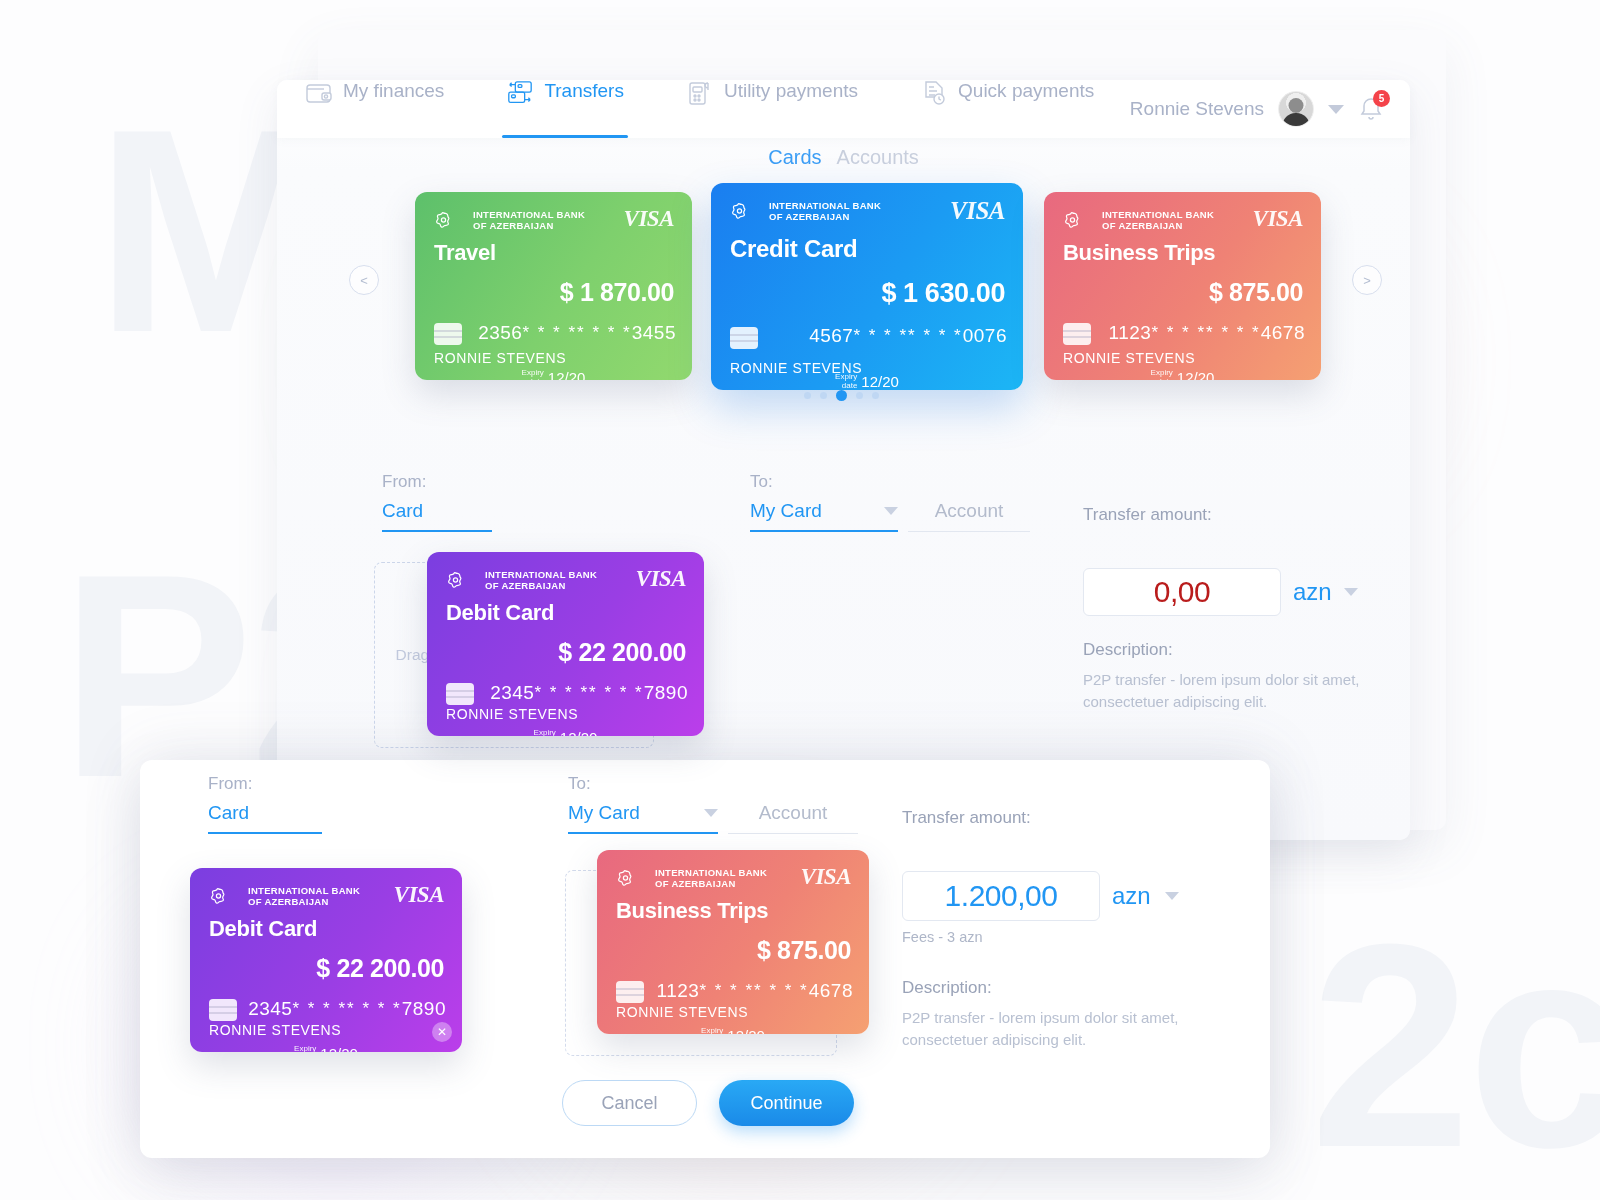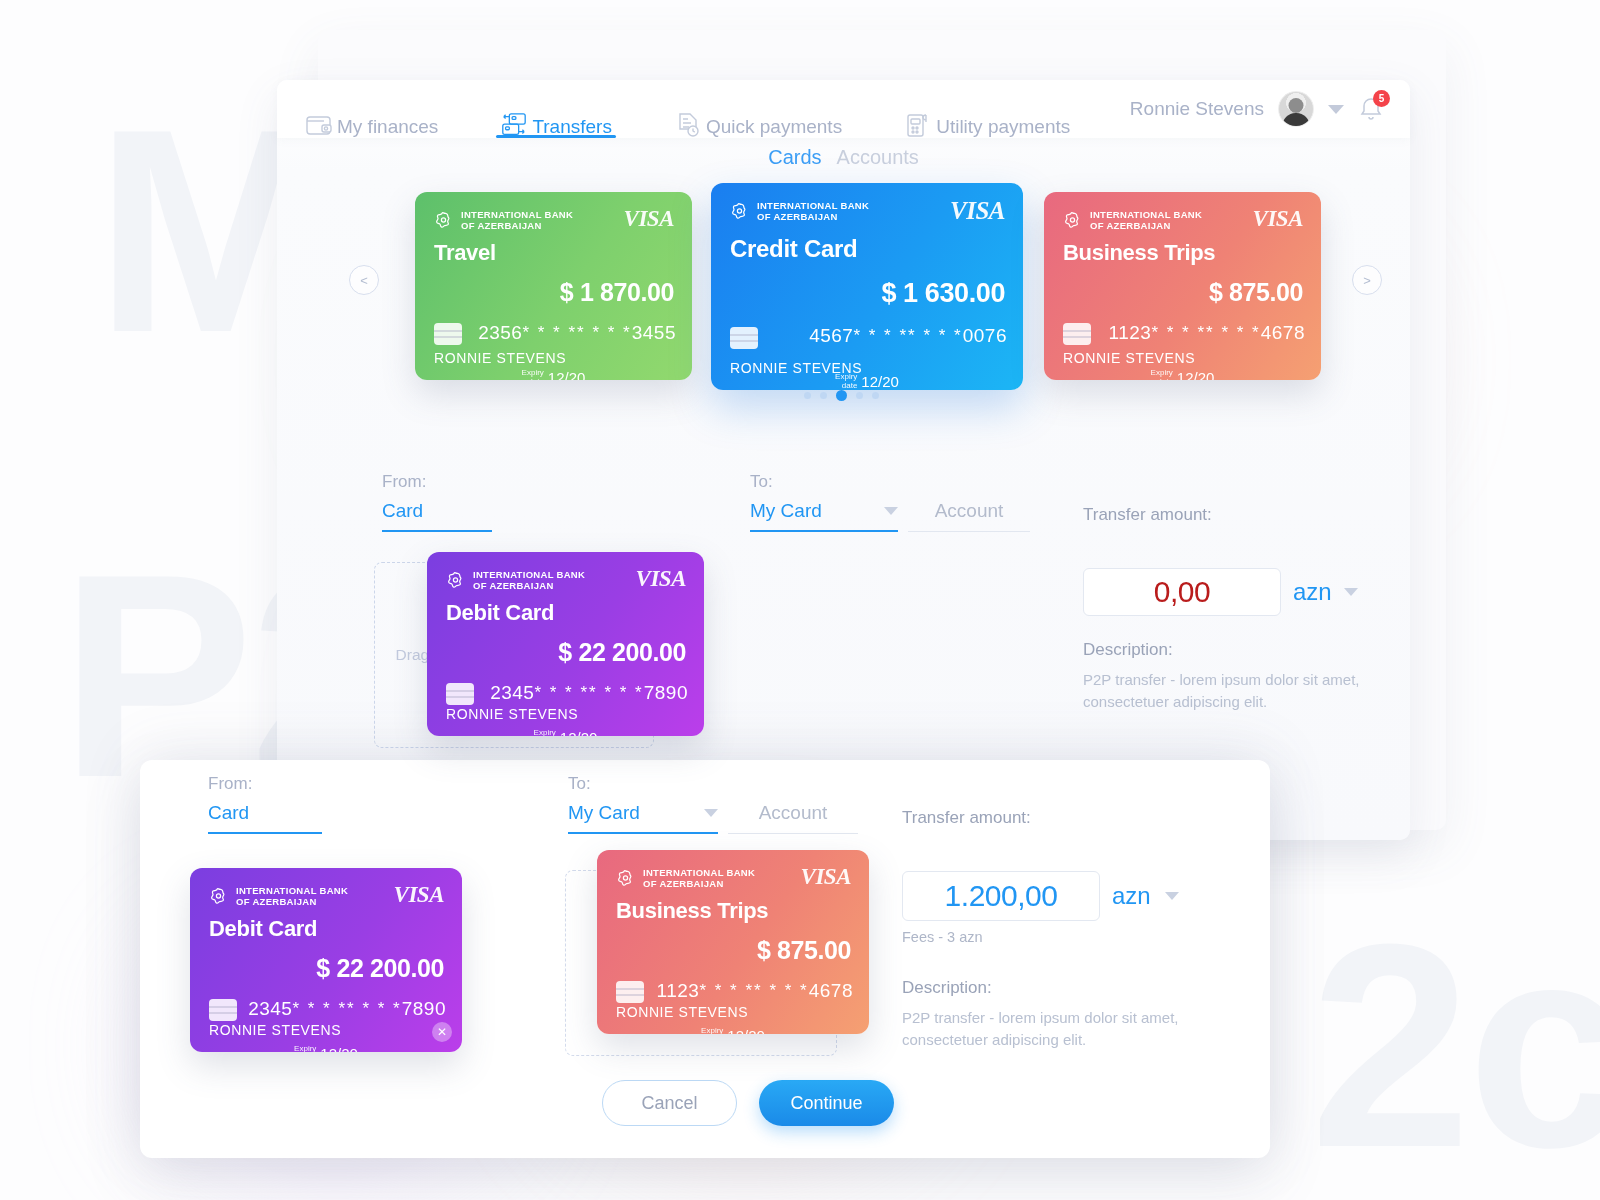--- a/index.html
+++ b/index.html
@@ -56,21 +56,21 @@
   }
 
   
   .navbar {
     position:absolute; left:0; top:0; width:1133px; height:58px;
     background:#fff; border-radius:10px 10px 0 0;
     display:flex; align-items:center;
     box-shadow: 0 2px 10px rgba(120,130,160,.06);
   }
   .nav-item {
-    display:flex; align-items:flex-end; gap:4px;
+    display:flex; align-items:flex-start; gap:10px;
     height:58px; padding:0 0 0 0; margin-left:28px;
     position:relative; cursor:pointer;
   }
   .nav-item .lbl { font-size:19px; color:#a9b2c8; white-space:nowrap; }
   .nav-item.active .lbl { color:#2196f3; }
   .nav-item.active::after{
     content:""; position:absolute; left:-4px; right:-4px; bottom:0;
     height:3px; background:#2196f3; border-radius:2px;
   }
   .nav-icon { width:28px; height:26px; flex:none; }
@@ -100,21 +100,21 @@
   .seg { position:absolute; top:66px; left:0; width:1133px; display:flex; justify-content:center; gap:15px; }
   .seg span { font-size:20px; cursor:pointer; }
   .seg .on  { color:#3c9ef5; }
   .seg .off { color:#c8cfdd; }
 
   
   .card {
     position:absolute; border-radius:12px; color:#fff; overflow:hidden;
     box-shadow: 0 14px 34px rgba(80,90,120,.18);
   }
-  .card .bankrow { position:absolute; left:19px; top:17px; display:flex; align-items:center; gap:8px; }
+  .card .bankrow { position:absolute; left:19px; top:17px; display:flex; align-items:center; gap:20px; }
   .bank-logo { width:19px; height:19px; flex:none; }
   .bank-txt { font-size:9.5px; font-weight:700; line-height:1.18; letter-spacing:.3px; }
   .visa {
     position:absolute; right:18px; top:14px;
     font-family:"Liberation Serif", serif;
     font-weight:bold; font-style:italic; font-size:23px; letter-spacing:-.5px;
     opacity:.95;
   }
   .card-title { position:absolute; left:19px; top:48px; font-size:22px; font-weight:700; letter-spacing:-.3px; }
   .card-amount { position:absolute; right:18px; top:86px; font-size:25px; font-weight:600; letter-spacing:-.4px; white-space:nowrap;}
@@ -236,42 +236,42 @@
             <rect x="13" y="5" width="4" height="3" rx="1"></rect>
             <rect x="6" y="16" width="4" height="3" rx="1"></rect>
           </svg>
         </span>
         <span class="lbl">Transfers</span>
       </div>
 
       <div class="nav-item" style="margin-left:62px;">
         <span class="nav-icon">
           <svg viewBox="0 0 28 26" fill="none" stroke="#c3cbdb" stroke-width="1.4">
-            <path d="M6 2h10l6 6v9H6z"></path>
-            <path d="M9 7h5M9 11h8M9 15h6"></path>
-            <circle cx="19" cy="19" r="5" fill="#fff"></circle>
-            <path d="M19 16.5V19l1.8 1.2"></path>
-          </svg>
-        </span>
-        <span class="lbl">Quick payments</span>
-      </div>
-
-      <div class="nav-item" style="margin-left:62px;">
-        <span class="nav-icon">
-          <svg viewBox="0 0 28 26" fill="none" stroke="#c3cbdb" stroke-width="1.4">
             <rect x="4" y="3" width="15" height="21" rx="2"></rect>
             <rect x="7" y="7" width="9" height="5" rx="1"></rect>
             <circle cx="9" cy="16" r="1"></circle>
               <circle cx="13" cy="16" r="1"></circle>
             <circle cx="9" cy="20" r="1"></circle>
               <circle cx="13" cy="20" r="1"></circle>
             <path d="M22 3v7M22 3c-2 0-3 1-3 2.5S21 8 22 8"></path>
           </svg>
         </span>
         <span class="lbl">Utility payments</span>
+      </div>
+
+      <div class="nav-item" style="margin-left:62px;">
+        <span class="nav-icon">
+          <svg viewBox="0 0 28 26" fill="none" stroke="#c3cbdb" stroke-width="1.4">
+            <path d="M6 2h10l6 6v9H6z"></path>
+            <path d="M9 7h5M9 11h8M9 15h6"></path>
+            <circle cx="19" cy="19" r="5" fill="#fff"></circle>
+            <path d="M19 16.5V19l1.8 1.2"></path>
+          </svg>
+        </span>
+        <span class="lbl">Quick payments</span>
       </div>
 
       <div class="nav-right">
         <span class="user-name">Ronnie Stevens</span>
         <span class="avatar"></span>
         <span class="caret-dn"></span>
         <span class="bell-wrap">
           <svg viewBox="0 0 26 28" fill="none" stroke="#c3cbdb" stroke-width="1.5" width="26" height="28">
             <path d="M13 4a7 7 0 0 1 7 7v5l2 3H4l2-3v-5a7 7 0 0 1 7-7z"></path>
             <path d="M11 22a2 2 0 0 0 4 0"></path>
@@ -582,20 +582,20 @@
       <span class="fees">Fees - 3 azn</span>
     </div>
     <div style="position:absolute; left:762px; top:218px;">
       <span class="lbl-grey">Description:</span>
     </div>
     <div style="position:absolute; left:762px; top:247px; width:290px;">
       <div class="desc-body">P2P transfer  - lorem ipsum dolor sit amet,</div>
       <div class="desc-body">consectetuer adipiscing elit.</div>
     </div>
 
-    <div style="position:absolute; left:462px; top:320px; display:flex; gap:22px;align-items:flex-end;">
+    <div style="position:absolute; left:422px; top:320px; display:flex; gap:22px;align-items:flex-end;">
       <div class="btn btn-cancel">Cancel</div>
       <div class="btn btn-continue">Continue</div>
     </div>
 
   </div>
 
 </div>
 
 </body></html>

